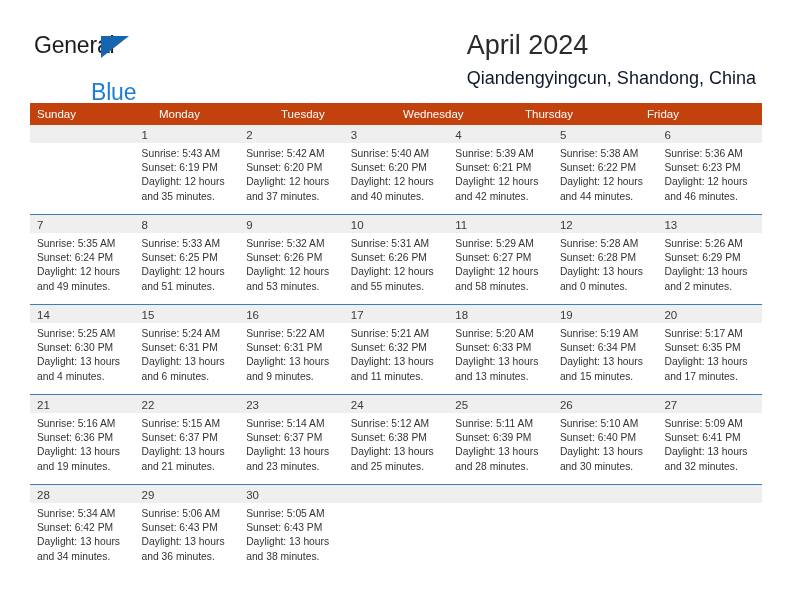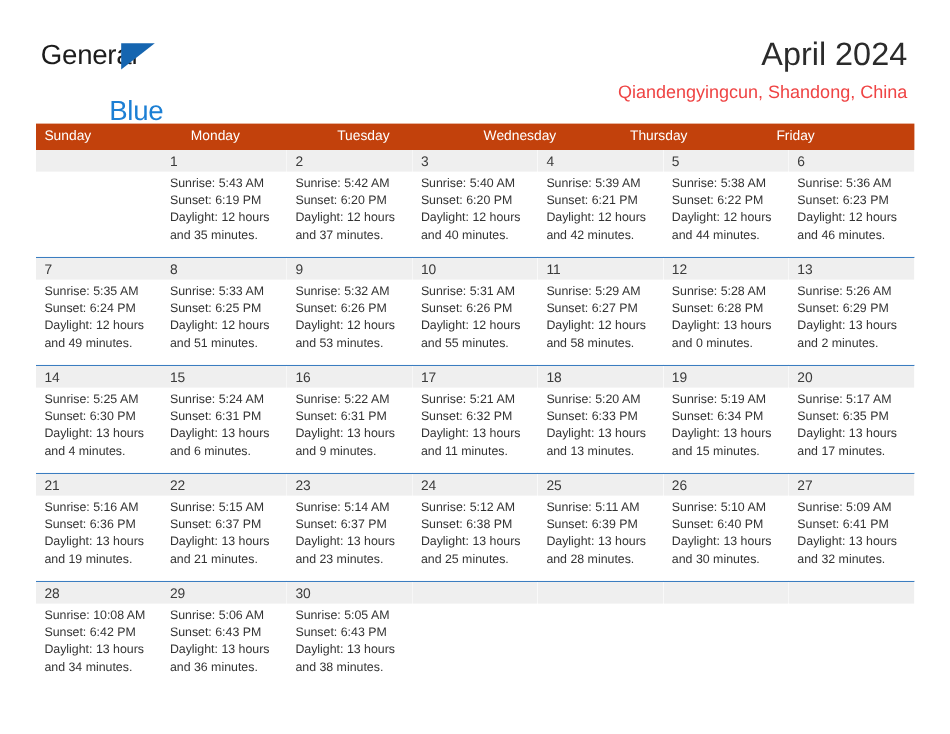--- a/index.html
+++ b/index.html
@@ -62,31 +62,31 @@
     width: 0;
     height: 0;
     border-top: 22px solid #1565b0;
     border-right: 28px solid transparent;
   }
 
   .title-block {
     position: absolute;
     right: 36px;
     top: 28px;
-    text-align: right;
+    text-align: left;
   }
   .cal-title {
     font-size: 27px;
     color: #2b2b2b;
     line-height: 34px;
     white-space: nowrap;
   }
   .cal-subtitle {
-    font-size: 15px;
-    color: #ef4444;
+    font-size: 18px;
+    color: #0f172a;
     line-height: 20px;
     margin-top: 6px;
     white-space: nowrap;
   }
 
   
   .calendar {
     position: absolute;
     left: 30px;
     top: 103px;
@@ -431,21 +431,21 @@
               <div class="cell-line">Sunset: 6:41 PM</div>
               <div class="cell-line">Daylight: 13 hours</div>
               <div class="cell-line">and 32 minutes.</div>
             </div>
           </div>
         </div>
         <div class="week-row">
           <div class="daycell">
             <div class="daynum-band"><span class="daynum">28</span></div>
             <div class="cell-body">
-              <div class="cell-line">Sunrise: 10:08 AM</div>
+              <div class="cell-line">Sunrise: 5:34 AM</div>
               <div class="cell-line">Sunset: 6:42 PM</div>
               <div class="cell-line">Daylight: 13 hours</div>
               <div class="cell-line">and 34 minutes.</div>
             </div>
           </div>
           <div class="daycell">
             <div class="daynum-band"><span class="daynum">29</span></div>
             <div class="cell-body">
               <div class="cell-line">Sunrise: 5:06 AM</div>
               <div class="cell-line">Sunset: 6:43 PM</div>

